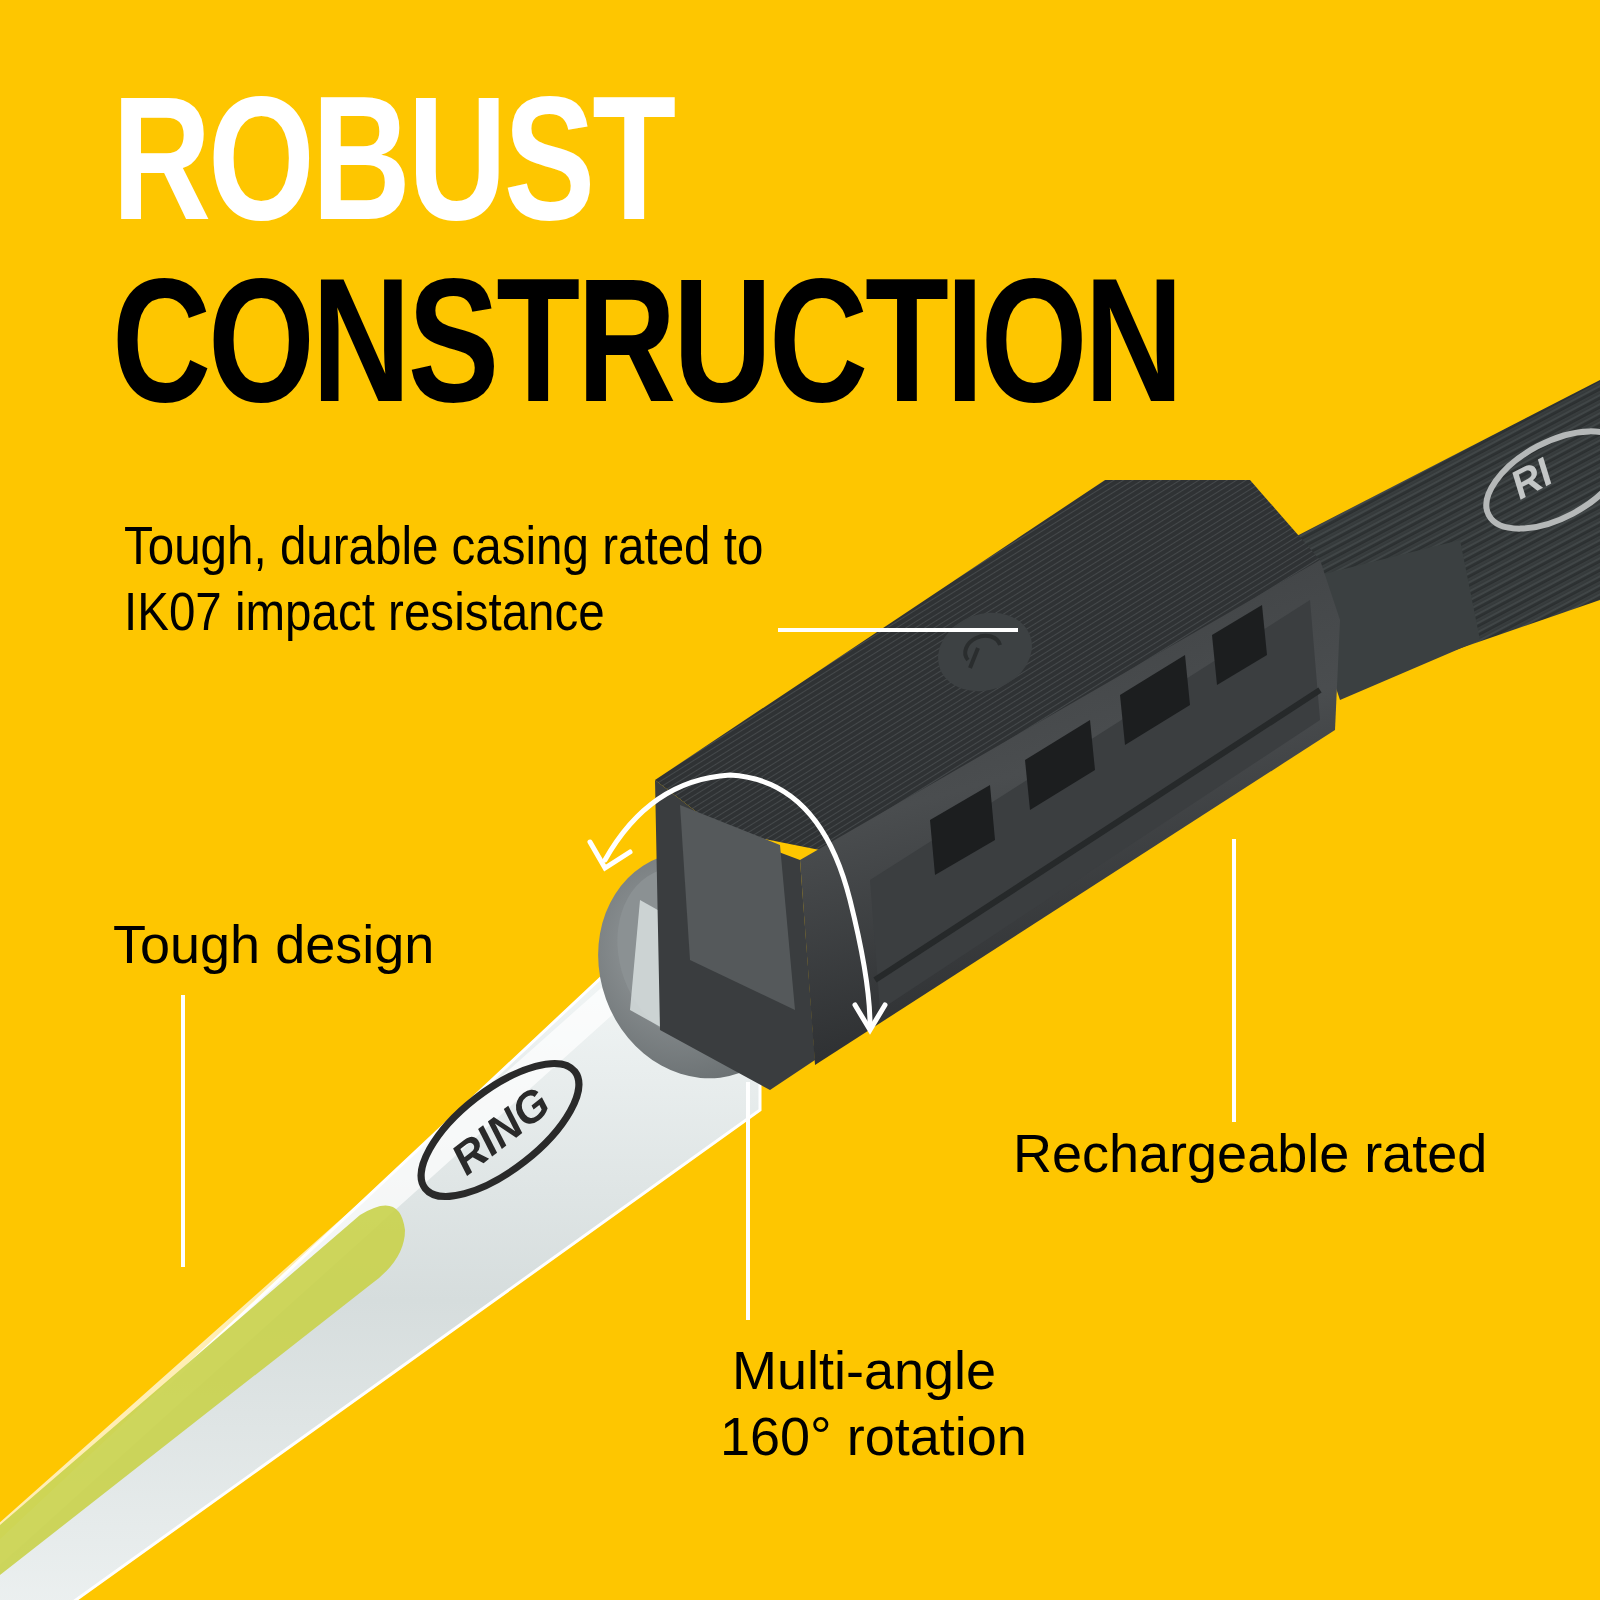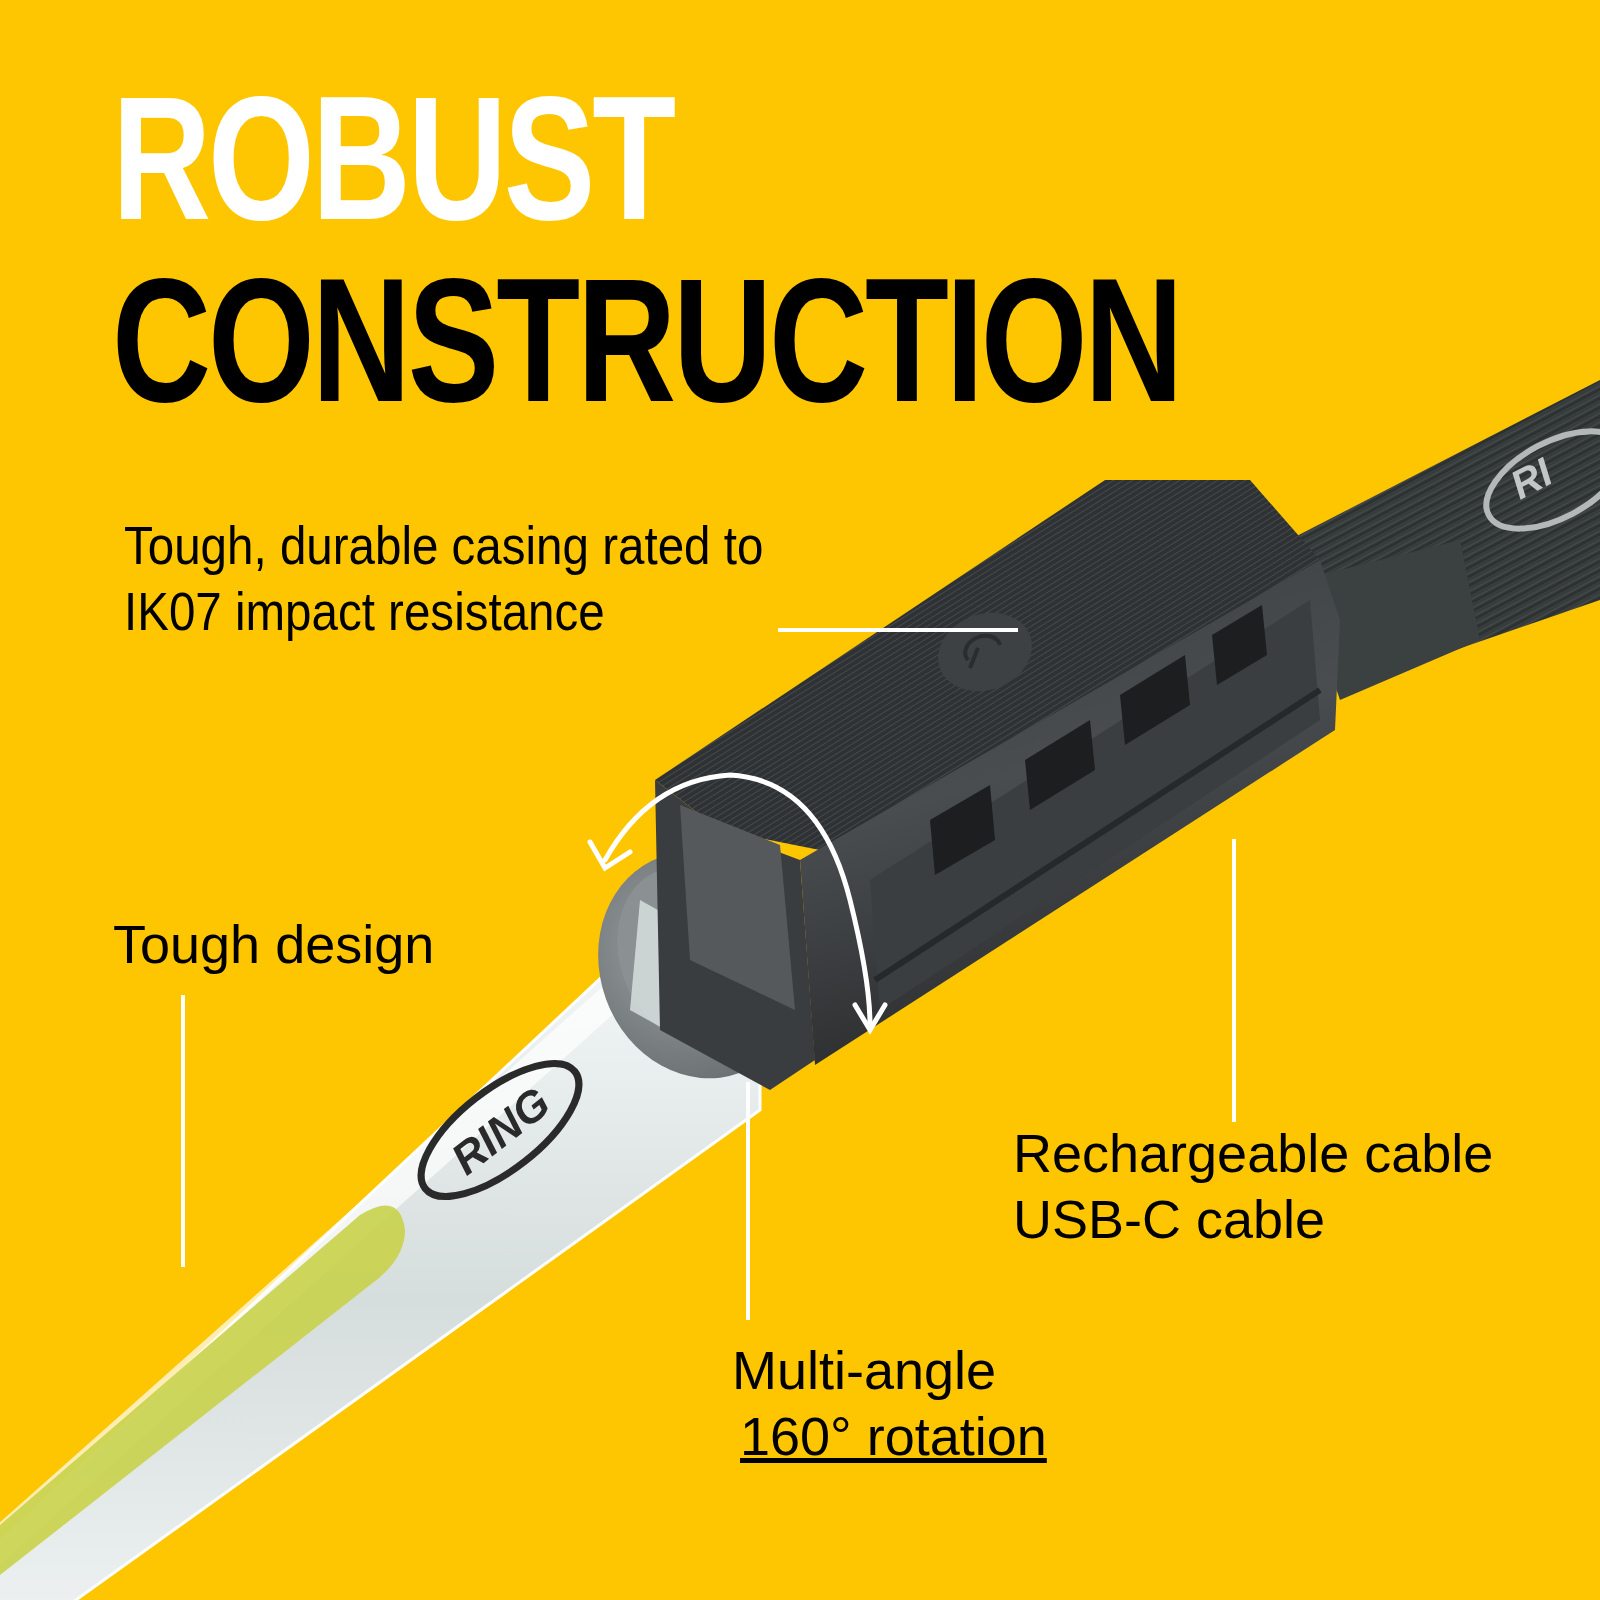--- a/index.html
+++ b/index.html
@@ -115,20 +115,19 @@
   <div class="headline h1">ROBUST</div>
   <div class="headline h2">CONSTRUCTION</div>
 
   <div class="label narrow" style="left:124px; top:512px;">Tough, durable casing rated to</div>
   <div class="label narrow" style="left:124px; top:578px;">IK07 impact resistance</div>
   <div class="callout-line" style="left:778px; top:628px; width:240px; height:4px;"></div>
 
   <div class="label" style="left:113px; top:911px;">Tough design</div>
   <div class="callout-line" style="left:181px; top:995px; width:4px; height:272px;"></div>
 
-  <div class="label" style="left:1013px; top:1120px;">Rechargeable cable</div>
-  <div class="label" style="left:1013px; top:1186px;">USB-C cable</div>
+  <div class="label" style="left:1013px; top:1120px;">Rechargeable rated</div>
   <div class="callout-line" style="left:1232px; top:839px; width:4px; height:283px;"></div>
 
   <div class="label" style="left:732px; top:1337px;">Multi-angle</div>
-  <div class="label" style="left:740px; top:1403px;text-decoration:underline;">160° rotation</div>
+  <div class="label" style="left:720px; top:1403px;">160° rotation</div>
   <div class="callout-line" style="left:746px; top:1082px; width:4px; height:238px;"></div>
 </div>
 
 </body></html>

